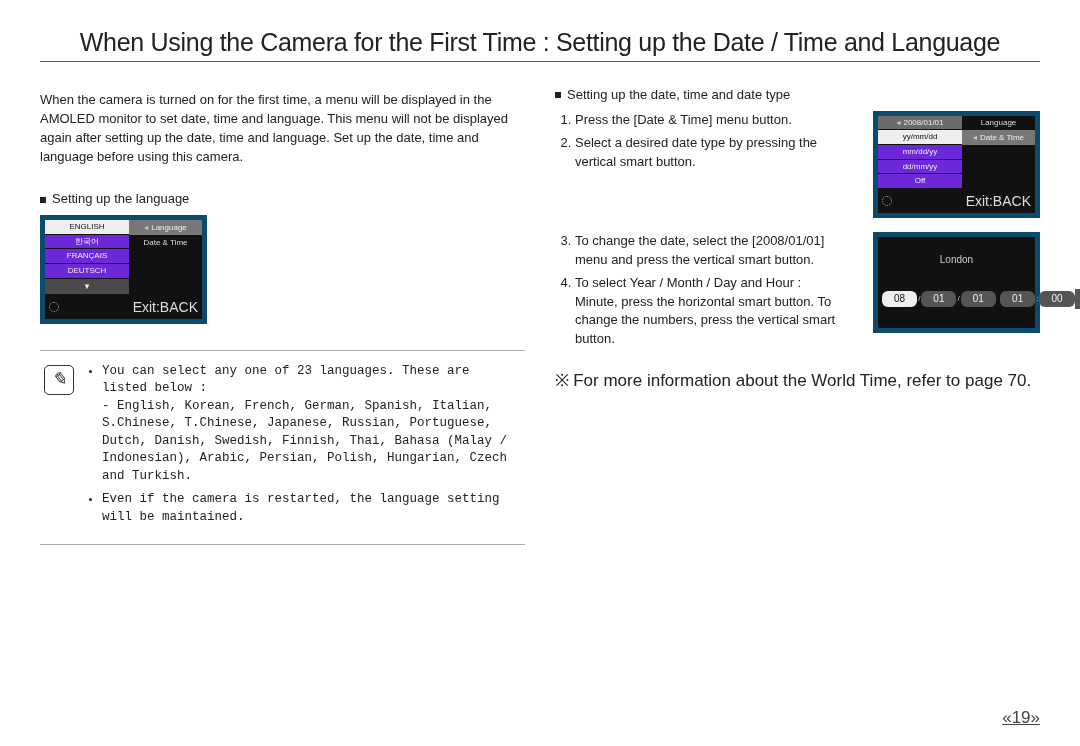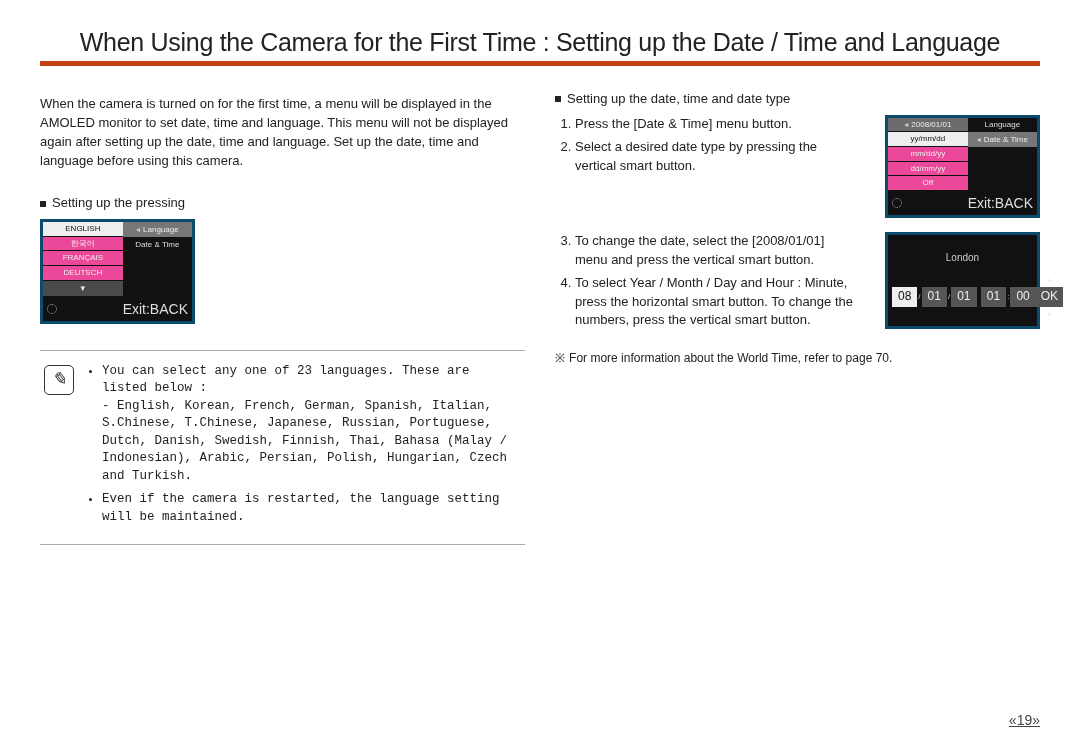--- a/index.html
+++ b/index.html
@@ -13,21 +13,21 @@
     width: 1080px;
     height: 746px;
     position: relative;
     box-sizing: border-box;
     padding: 28px 40px 20px 40px;
   }
   .page-title {
     font-size: 25px;
     font-weight: 400;
     text-align: center;
-    border-bottom: 5px solid #c2410c;
+    border-bottom: 1px solid #c2410c;
     padding-bottom: 4px;
     margin: 0 0 16px 0;
     letter-spacing: -0.3px;
   }
   .columns {
     display: flex;
     gap: 30px;
   }
   .col {
     flex: 1;
@@ -55,25 +55,25 @@
 
   .row-with-fig {
     display: flex;
     align-items: flex-start;
     gap: 31px;
   }
   .row-with-fig .txt { flex: 1; }
 
   
   .lcd {
-    width: 155px;
+    width: 167px;
     background: #111;
     color: #ddd;
     font-size: 8px;
-    border: 3px solid #0c4a6e;
+    border: 5px solid #0c4a6e;
     box-sizing: border-box;
     position: relative;
   }
   .lcd .body {
     display: flex;
     min-height: 70px;
   }
   .lcd .list {
     flex: 1.15;
     display: flex;
@@ -86,21 +86,21 @@
   }
   .lcd .row {
     flex: 1;
     display: flex;
     align-items: center;
     justify-content: center;
     text-align: center;
     padding: 1px 2px;
     box-sizing: border-box;
   }
-  .lcd .list .row { background: #ec4899; border-bottom: 1px solid #111; color:#eee;}
+  .lcd .list .row { background: #6d28d9; border-bottom: 1px solid #111; color:#eee;}
   .lcd .list .row.sel { background: #eee; color: #111; }
   .lcd .list .row.up, .lcd .list .row.down { background:#4a4a4a; color:#eee; font-size:9px;}
   .lcd .side .row { color: #ddd; }
   .lcd .side .row.sel { background: #777; color:#eee;}
   .lcd .foot {
     display: flex;
     justify-content: space-between;
     align-items: center;
     font-size: 14px;
     padding: 2px 4px;
@@ -124,23 +124,23 @@
   .lcd-date .mid {
     display:flex;
     align-items:center;
     justify-content:space-between;
     padding:2px 4px 6px 4px;
   }
   .seg {
     display:inline-block;
     background:#555;
     color:#eee;
-    padding:1px 6px;
-    font-size:12px;
-    border-radius:0;
+    padding:1px 12px;
+    font-size:10px;
+    border-radius:6px;
   }
   .seg.sel { background:#eee; color:#111; }
   .sep { color:#ccc; font-size:8px; margin:0 1px;}
   .ctrl {
     display:flex;
     flex-direction:column;
     align-items:center;
     gap:2px;
     font-size:8px;
     color:#eee;
@@ -168,47 +168,47 @@
     font-style:italic;
     font-family: Georgia, serif;
     font-size:18px;
     flex-shrink:0;
     margin-top:2px;
   }
   .note ul { margin:0; padding-left:14px; }
   .note ul li { margin-bottom:6px; list-style: disc; font-family: Liberation Mono, monospace;}
   .footnote {
     margin-top:10px;
-    font-size:12px;
+    font-size:17px;
   }
   .footnote .sym { margin-right:4px;}
   .page-num {
     position:absolute;
     bottom:18px;
     right:40px;
-    font-size:14px;
+    font-size:17px;
     color:#444;
     text-decoration:underline;
   }
 </style>
 </head>
 <body>
 
 <div class="page">
 
   <h1 class="page-title">When Using the Camera for the First Time : Setting up the Date / Time and Language</h1>
 
   <div class="columns">
 
     <div class="col">
       <p class="intro">When the camera is turned on for the first time, a menu will be displayed in the AMOLED monitor to set date, time and language. This menu will not be displayed again after setting up the date, time and language. Set up the date, time and language before using this camera.</p>
 
       <div class="sub-heading">
         <span class="blk"></span>
-        <span>Setting up the pressing</span>
+        <span>Setting up the language</span>
       </div>
 
       <div class="row-with-fig">
 
         <div class="lcd">
           <div class="body">
             <div class="list">
               <div class="row sel">ENGLISH</div>
               <div class="row">한국어</div>
               <div class="row">FRANÇAIS</div>

